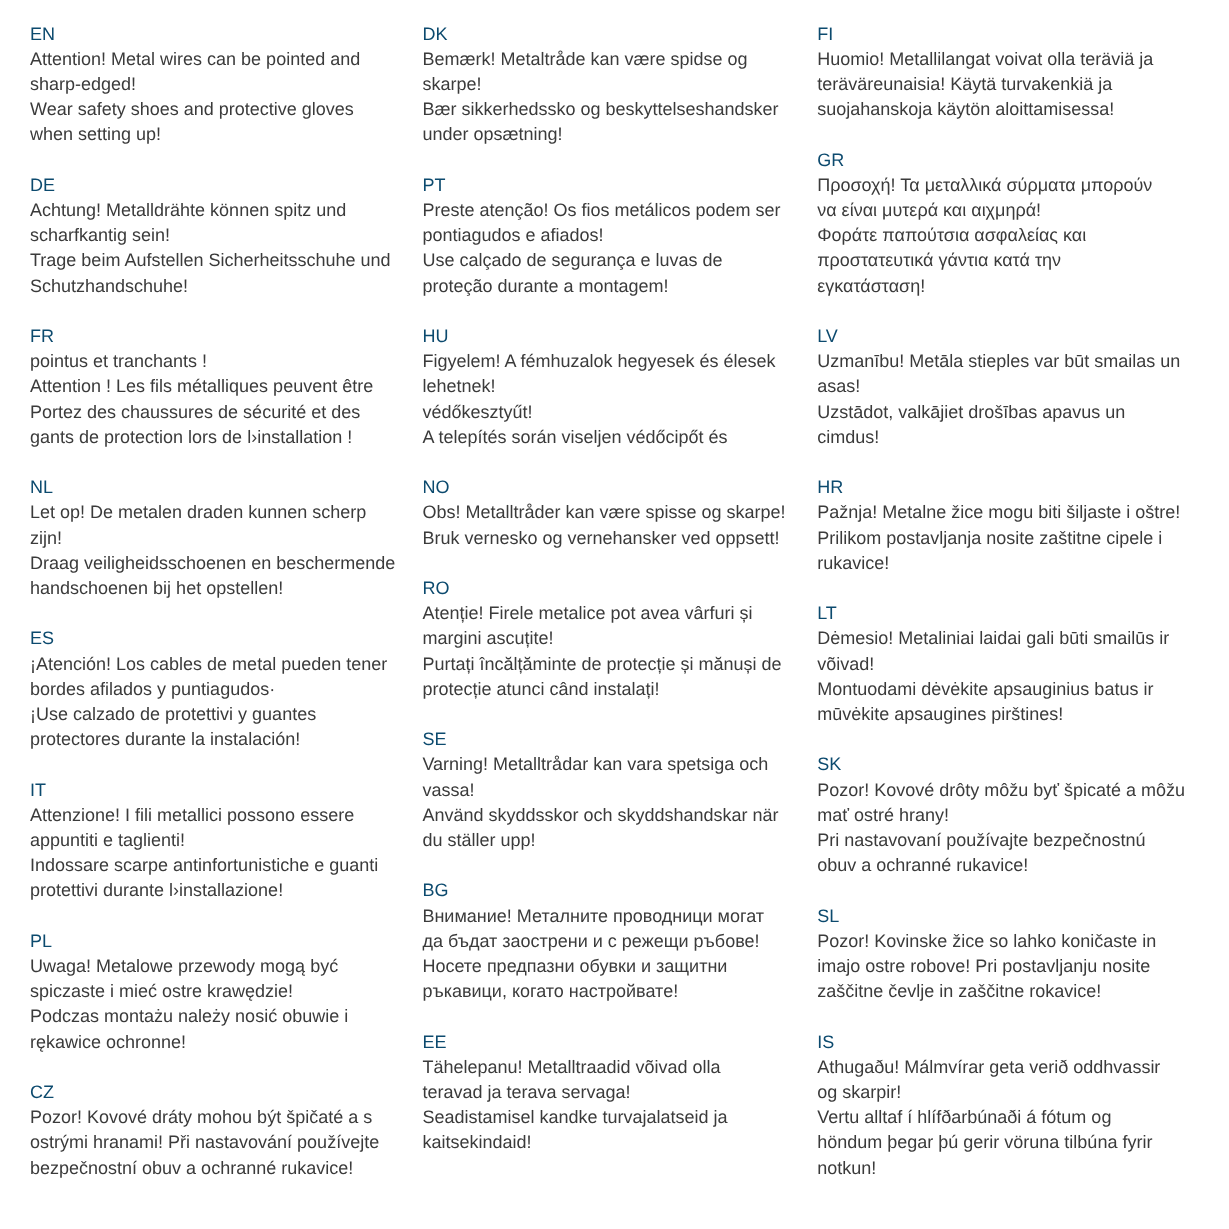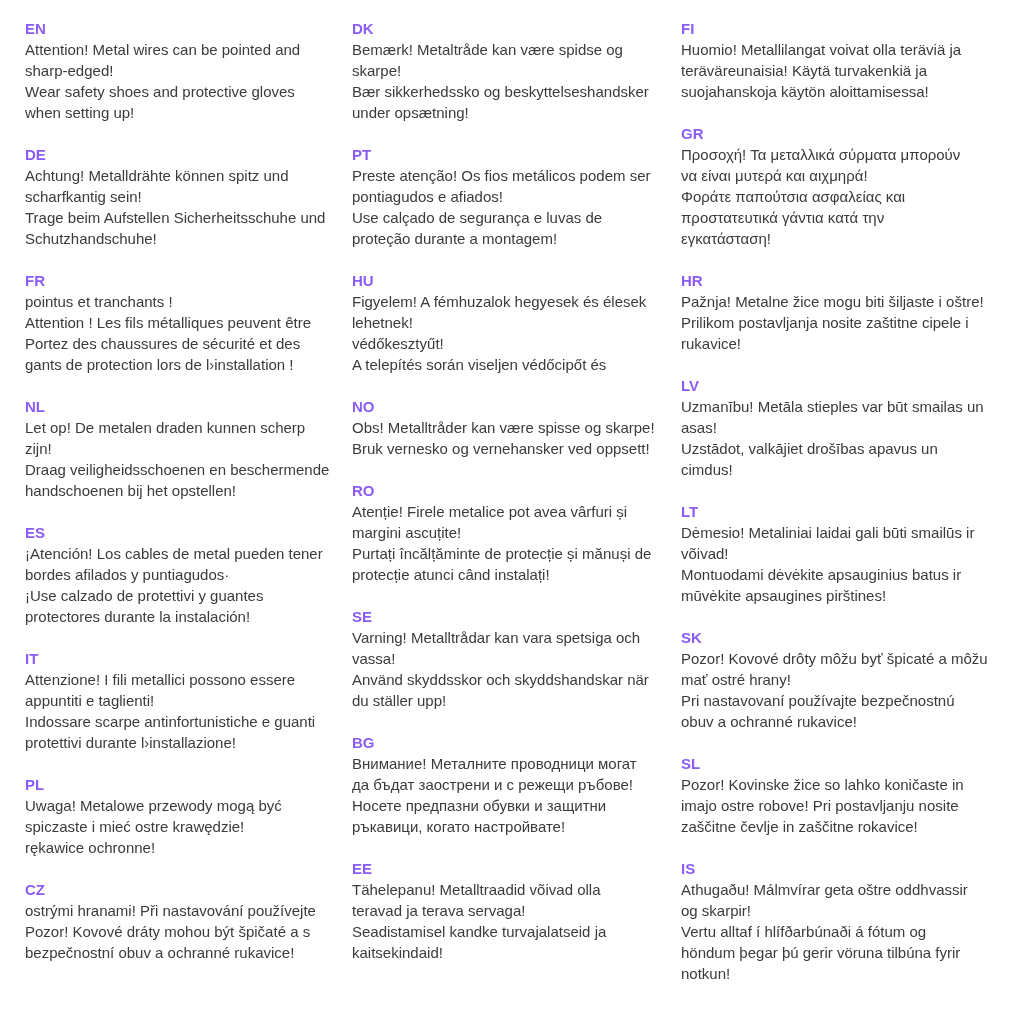--- a/index.html
+++ b/index.html
@@ -23,22 +23,22 @@
   .col {
     display: block;
   }
   .block {
     margin: 0 0 21px 0;
   }
   .block h2 {
     margin: 0;
     font-size: 15px;
     line-height: 21px;
-    font-weight: 700;
-    color: #8b5cf6;
+    font-weight: 400;
+    color: #0c4a6e;
   }
   .line {
     font-size: 15px;
     line-height: 21px;
     white-space: nowrap;
     color: #3b3b3b;
   }
 </style>
 </head>
 <body>
@@ -84,26 +84,27 @@
         <h2 data-name="language-code-label">IT</h2>
         <div class="line" data-name="warning-text-line">Attenzione! I fili metallici possono essere</div>
         <div class="line" data-name="warning-text-line">appuntiti e taglienti!</div>
         <div class="line" data-name="warning-text-line">Indossare scarpe antinfortunistiche e guanti</div>
         <div class="line" data-name="warning-text-line">protettivi durante l›installazione!</div>
       </section>
       <section class="block" data-name="warning-block-pl">
         <h2 data-name="language-code-label">PL</h2>
         <div class="line" data-name="warning-text-line">Uwaga! Metalowe przewody mogą być</div>
         <div class="line" data-name="warning-text-line">spiczaste i mieć ostre krawędzie!</div>
+        <div class="line" data-name="warning-text-line">Podczas montażu należy nosić obuwie i</div>
         <div class="line" data-name="warning-text-line">rękawice ochronne!</div>
       </section>
       <section class="block" data-name="warning-block-cz">
         <h2 data-name="language-code-label">CZ</h2>
+        <div class="line" data-name="warning-text-line">Pozor! Kovové dráty mohou být špičaté a s</div>
         <div class="line" data-name="warning-text-line">ostrými hranami! Při nastavování používejte</div>
-        <div class="line" data-name="warning-text-line">Pozor! Kovové dráty mohou být špičaté a s</div>
         <div class="line" data-name="warning-text-line">bezpečnostní obuv a ochranné rukavice!</div>
       </section>
     </div>
   <div class="col" data-name="column-2">
       <section class="block" data-name="warning-block-dk">
         <h2 data-name="language-code-label">DK</h2>
         <div class="line" data-name="warning-text-line">Bemærk! Metaltråde kan være spidse og</div>
         <div class="line" data-name="warning-text-line">skarpe!</div>
         <div class="line" data-name="warning-text-line">Bær sikkerhedssko og beskyttelseshandsker</div>
         <div class="line" data-name="warning-text-line">under opsætning!</div>
@@ -164,33 +165,33 @@
         <div class="line" data-name="warning-text-line">suojahanskoja käytön aloittamisessa!</div>
       </section>
       <section class="block" data-name="warning-block-gr">
         <h2 data-name="language-code-label">GR</h2>
         <div class="line" data-name="warning-text-line">Προσοχή! Τα μεταλλικά σύρματα μπορούν</div>
         <div class="line" data-name="warning-text-line">να είναι μυτερά και αιχμηρά!</div>
         <div class="line" data-name="warning-text-line">Φοράτε παπούτσια ασφαλείας και</div>
         <div class="line" data-name="warning-text-line">προστατευτικά γάντια κατά την</div>
         <div class="line" data-name="warning-text-line">εγκατάσταση!</div>
       </section>
-      <section class="block" data-name="warning-block-hr">
-        <h2 data-name="language-code-label">HR</h2>
-        <div class="line" data-name="warning-text-line">Pažnja! Metalne žice mogu biti šiljaste i oštre!</div>
-        <div class="line" data-name="warning-text-line">Prilikom postavljanja nosite zaštitne cipele i</div>
-        <div class="line" data-name="warning-text-line">rukavice!</div>
-      </section>
       <section class="block" data-name="warning-block-lv">
         <h2 data-name="language-code-label">LV</h2>
         <div class="line" data-name="warning-text-line">Uzmanību! Metāla stieples var būt smailas un</div>
         <div class="line" data-name="warning-text-line">asas!</div>
         <div class="line" data-name="warning-text-line">Uzstādot, valkājiet drošības apavus un</div>
         <div class="line" data-name="warning-text-line">cimdus!</div>
       </section>
+      <section class="block" data-name="warning-block-hr">
+        <h2 data-name="language-code-label">HR</h2>
+        <div class="line" data-name="warning-text-line">Pažnja! Metalne žice mogu biti šiljaste i oštre!</div>
+        <div class="line" data-name="warning-text-line">Prilikom postavljanja nosite zaštitne cipele i</div>
+        <div class="line" data-name="warning-text-line">rukavice!</div>
+      </section>
       <section class="block" data-name="warning-block-lt">
         <h2 data-name="language-code-label">LT</h2>
         <div class="line" data-name="warning-text-line">Dėmesio! Metaliniai laidai gali būti smailūs ir</div>
         <div class="line" data-name="warning-text-line">võivad!</div>
         <div class="line" data-name="warning-text-line">Montuodami dėvėkite apsauginius batus ir</div>
         <div class="line" data-name="warning-text-line">mūvėkite apsaugines pirštines!</div>
       </section>
       <section class="block" data-name="warning-block-sk">
         <h2 data-name="language-code-label">SK</h2>
         <div class="line" data-name="warning-text-line">Pozor! Kovové drôty môžu byť špicaté a môžu</div>
@@ -199,20 +200,20 @@
         <div class="line" data-name="warning-text-line">obuv a ochranné rukavice!</div>
       </section>
       <section class="block" data-name="warning-block-sl">
         <h2 data-name="language-code-label">SL</h2>
         <div class="line" data-name="warning-text-line">Pozor! Kovinske žice so lahko koničaste in</div>
         <div class="line" data-name="warning-text-line">imajo ostre robove! Pri postavljanju nosite</div>
         <div class="line" data-name="warning-text-line">zaščitne čevlje in zaščitne rokavice!</div>
       </section>
       <section class="block" data-name="warning-block-is">
         <h2 data-name="language-code-label">IS</h2>
-        <div class="line" data-name="warning-text-line">Athugaðu! Málmvírar geta oštre oddhvassir</div>
+        <div class="line" data-name="warning-text-line">Athugaðu! Málmvírar geta verið oddhvassir</div>
         <div class="line" data-name="warning-text-line">og skarpir!</div>
         <div class="line" data-name="warning-text-line">Vertu alltaf í hlífðarbúnaði á fótum og</div>
         <div class="line" data-name="warning-text-line">höndum þegar þú gerir vöruna tilbúna fyrir</div>
         <div class="line" data-name="warning-text-line">notkun!</div>
       </section>
     </div>
 </main>
 
 </body></html>

